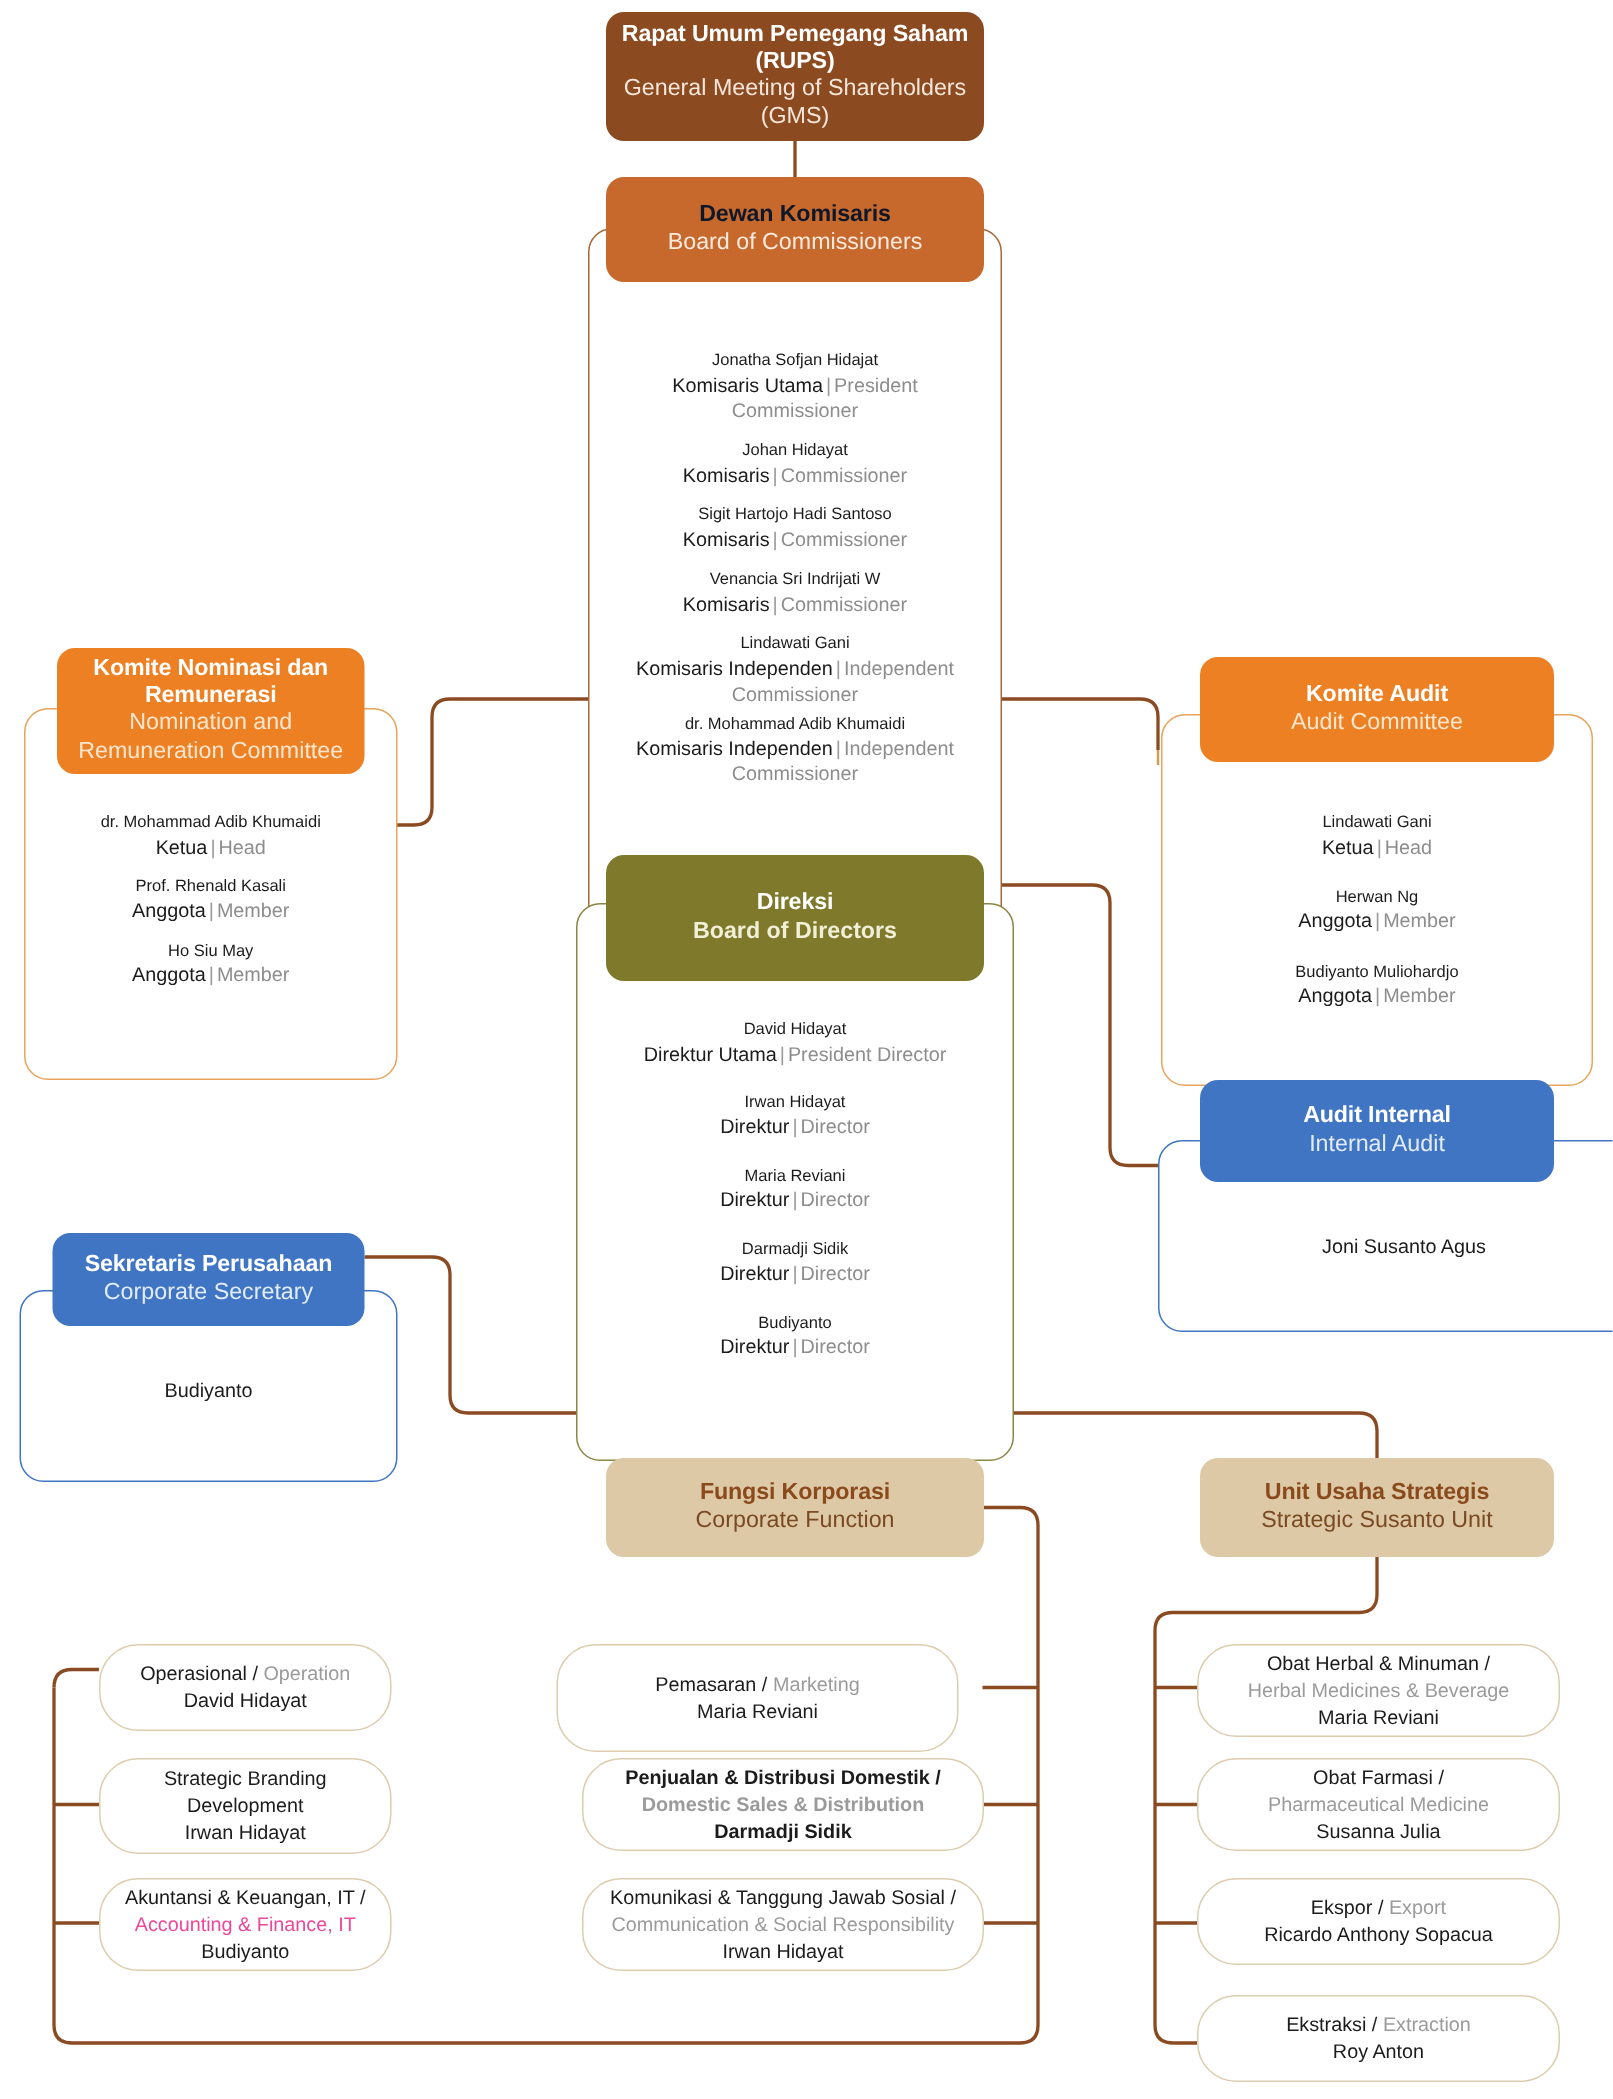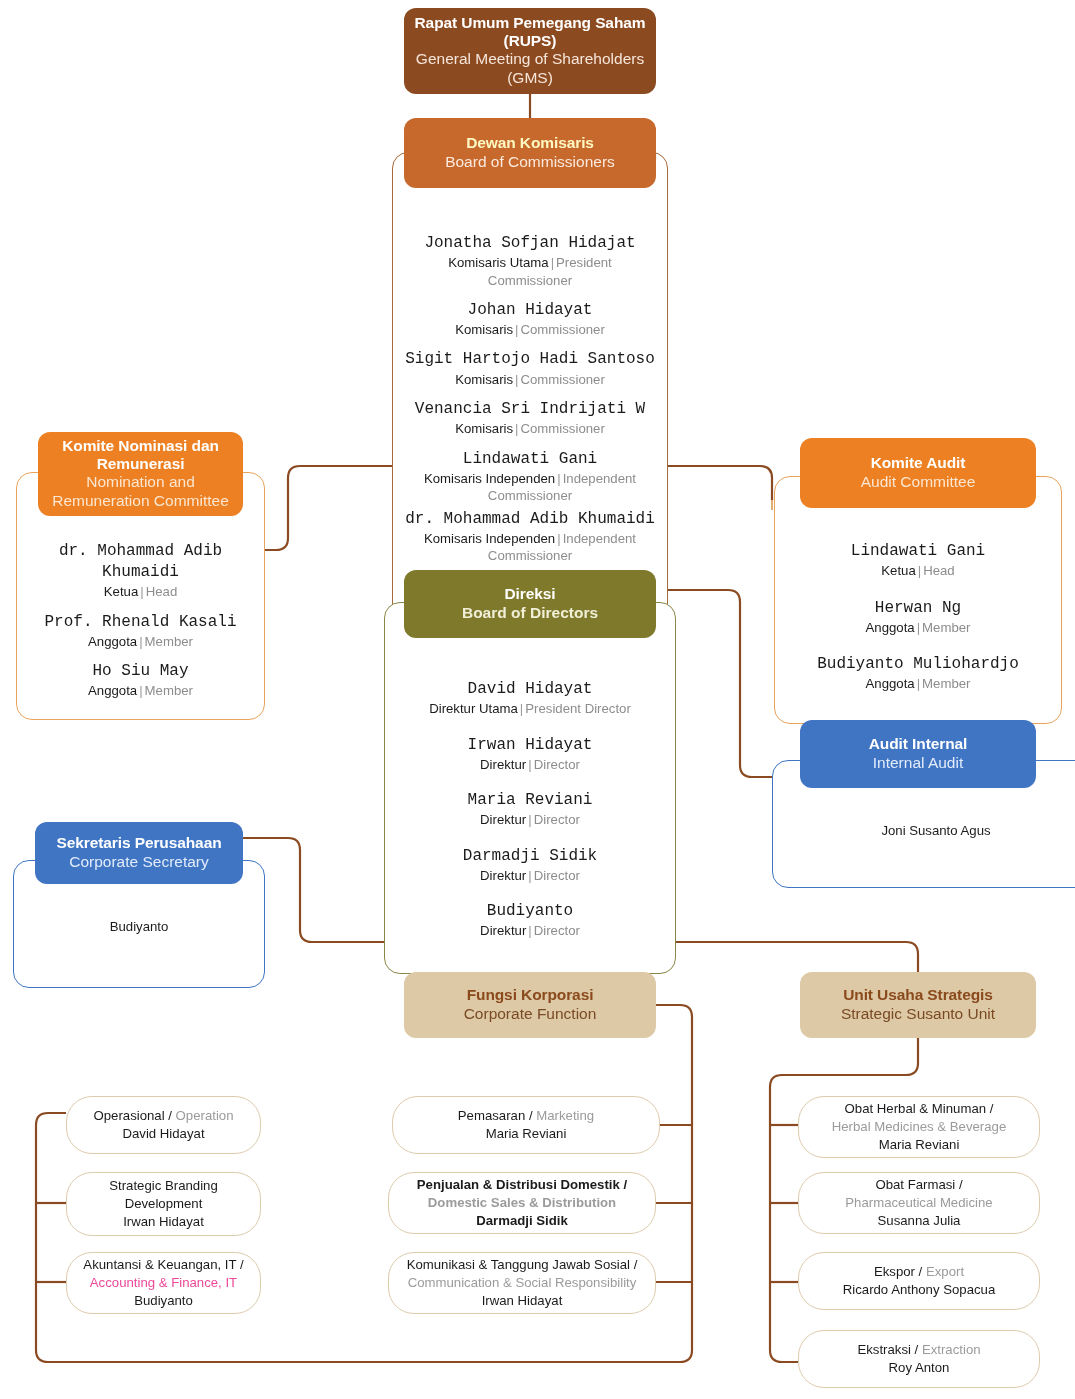--- a/index.html
+++ b/index.html
@@ -41,21 +41,21 @@
     line-height: 1.22;
     font-weight: normal;
   }
 
   
   .hdr-rups   { background: #8c4a20; }
   .hdr-rups .t-id, .hdr-rups .t-en { color: #ffffff; }
   .hdr-rups .t-en { color: #f6e6da; }
 
   .hdr-dekom  { background: #c7692c; }
-  .hdr-dekom .t-id { color: #fef9c3; }
+  .hdr-dekom .t-id { color: #0f172a; }
   .hdr-dekom .t-en { color: #fbeade; }
 
   .hdr-committee { background: #ec8022; }
   .hdr-committee .t-id { color: #ffffff; }
   .hdr-committee .t-en { color: #fde6d0; }
 
   .hdr-direksi { background: #7f7a2b; }
   .hdr-direksi .t-id { color: #ffffff; }
   .hdr-direksi .t-en { color: #f0efd8; font-weight: bold; }
 
@@ -86,21 +86,21 @@
 
   .members {
     width: 100%;
     padding: 8px 12px 12px 12px;
     display: flex; flex-direction: column;
     align-items: center;
   }
   .member { text-align: center; margin-bottom: 11px; }
   .member:last-child { margin-bottom: 0; }
   .member .m-name {
-    font-size: 16px; color: #1b1b1b; line-height: 1.32; font-family: Liberation Mono, monospace;
+    font-size: 11px; color: #1b1b1b; line-height: 1.32;
   }
   .member .m-role {
     font-size: 13.2px; line-height: 1.32; color: #1b1b1b;
   }
   .member .m-role .sep { color: #9a9a9a; padding: 0 2px; }
   .member .m-role .en { color: #8d8d8d; }
   .member .m-single { font-size: 13.2px; color: #1b1b1b; }
 
   
   .leaf {
@@ -270,21 +270,21 @@
         <div class="member" style="margin-bottom:17px;">
           <div class="m-name">Darmadji Sidik</div>
           <div class="m-role"><span>Direktur</span><span class="sep">|</span><span class="en">Director</span></div>
         </div>
         <div class="member">
           <div class="m-name">Budiyanto</div>
           <div class="m-role"><span>Direktur</span><span class="sep">|</span><span class="en">Director</span></div>
         </div>
       </div>
     </div>
-    <div class="node-header hdr-direksi" style="height:68px;">
+    <div class="node-header hdr-direksi" style="height:84px;">
       <div class="t-id">Direksi</div>
       <div class="t-en">Board of Directors</div>
     </div>
   </div>
 
   <div class="node" style="left:800px; top:720px; width:236px;">
     <div class="node-body body-blue" style="top:40px; left:-28px; width:328px; height:128px;">
       <div class="members" style="padding-top:62px;">
         <div class="member">
           <div class="m-single">Joni Susanto Agus</div>
@@ -335,21 +335,21 @@
     <div class="l-line">Development</div>
     <div class="l-person">Irwan Hidayat</div>
   </div>
 
   <div class="leaf" style="left:66px; top:1252px; width:195px; height:62px;">
     <div class="l-line">Akuntansi &amp; Keuangan, IT /</div>
     <div class="l-line en" style="color:#ec4899;">Accounting &amp; Finance, IT</div>
     <div class="l-person">Budiyanto</div>
   </div>
 
-  <div class="leaf" style="left:392px; top:1096px; width:268px; height:58px;">
+  <div class="leaf" style="left:371px; top:1096px; width:268px; height:72px;">
     <div class="l-line"><span>Pemasaran /</span> <span class="en">Marketing</span></div>
     <div class="l-person">Maria Reviani</div>
   </div>
 
   <div class="leaf" style="left:388px; top:1172px; width:268px; height:62px;font-weight:bold;">
     <div class="l-line">Penjualan &amp; Distribusi Domestik /</div>
     <div class="l-line en" style="color:#9b9b9b;">Domestic Sales &amp; Distribution</div>
     <div class="l-person">Darmadji Sidik</div>
   </div>
 

